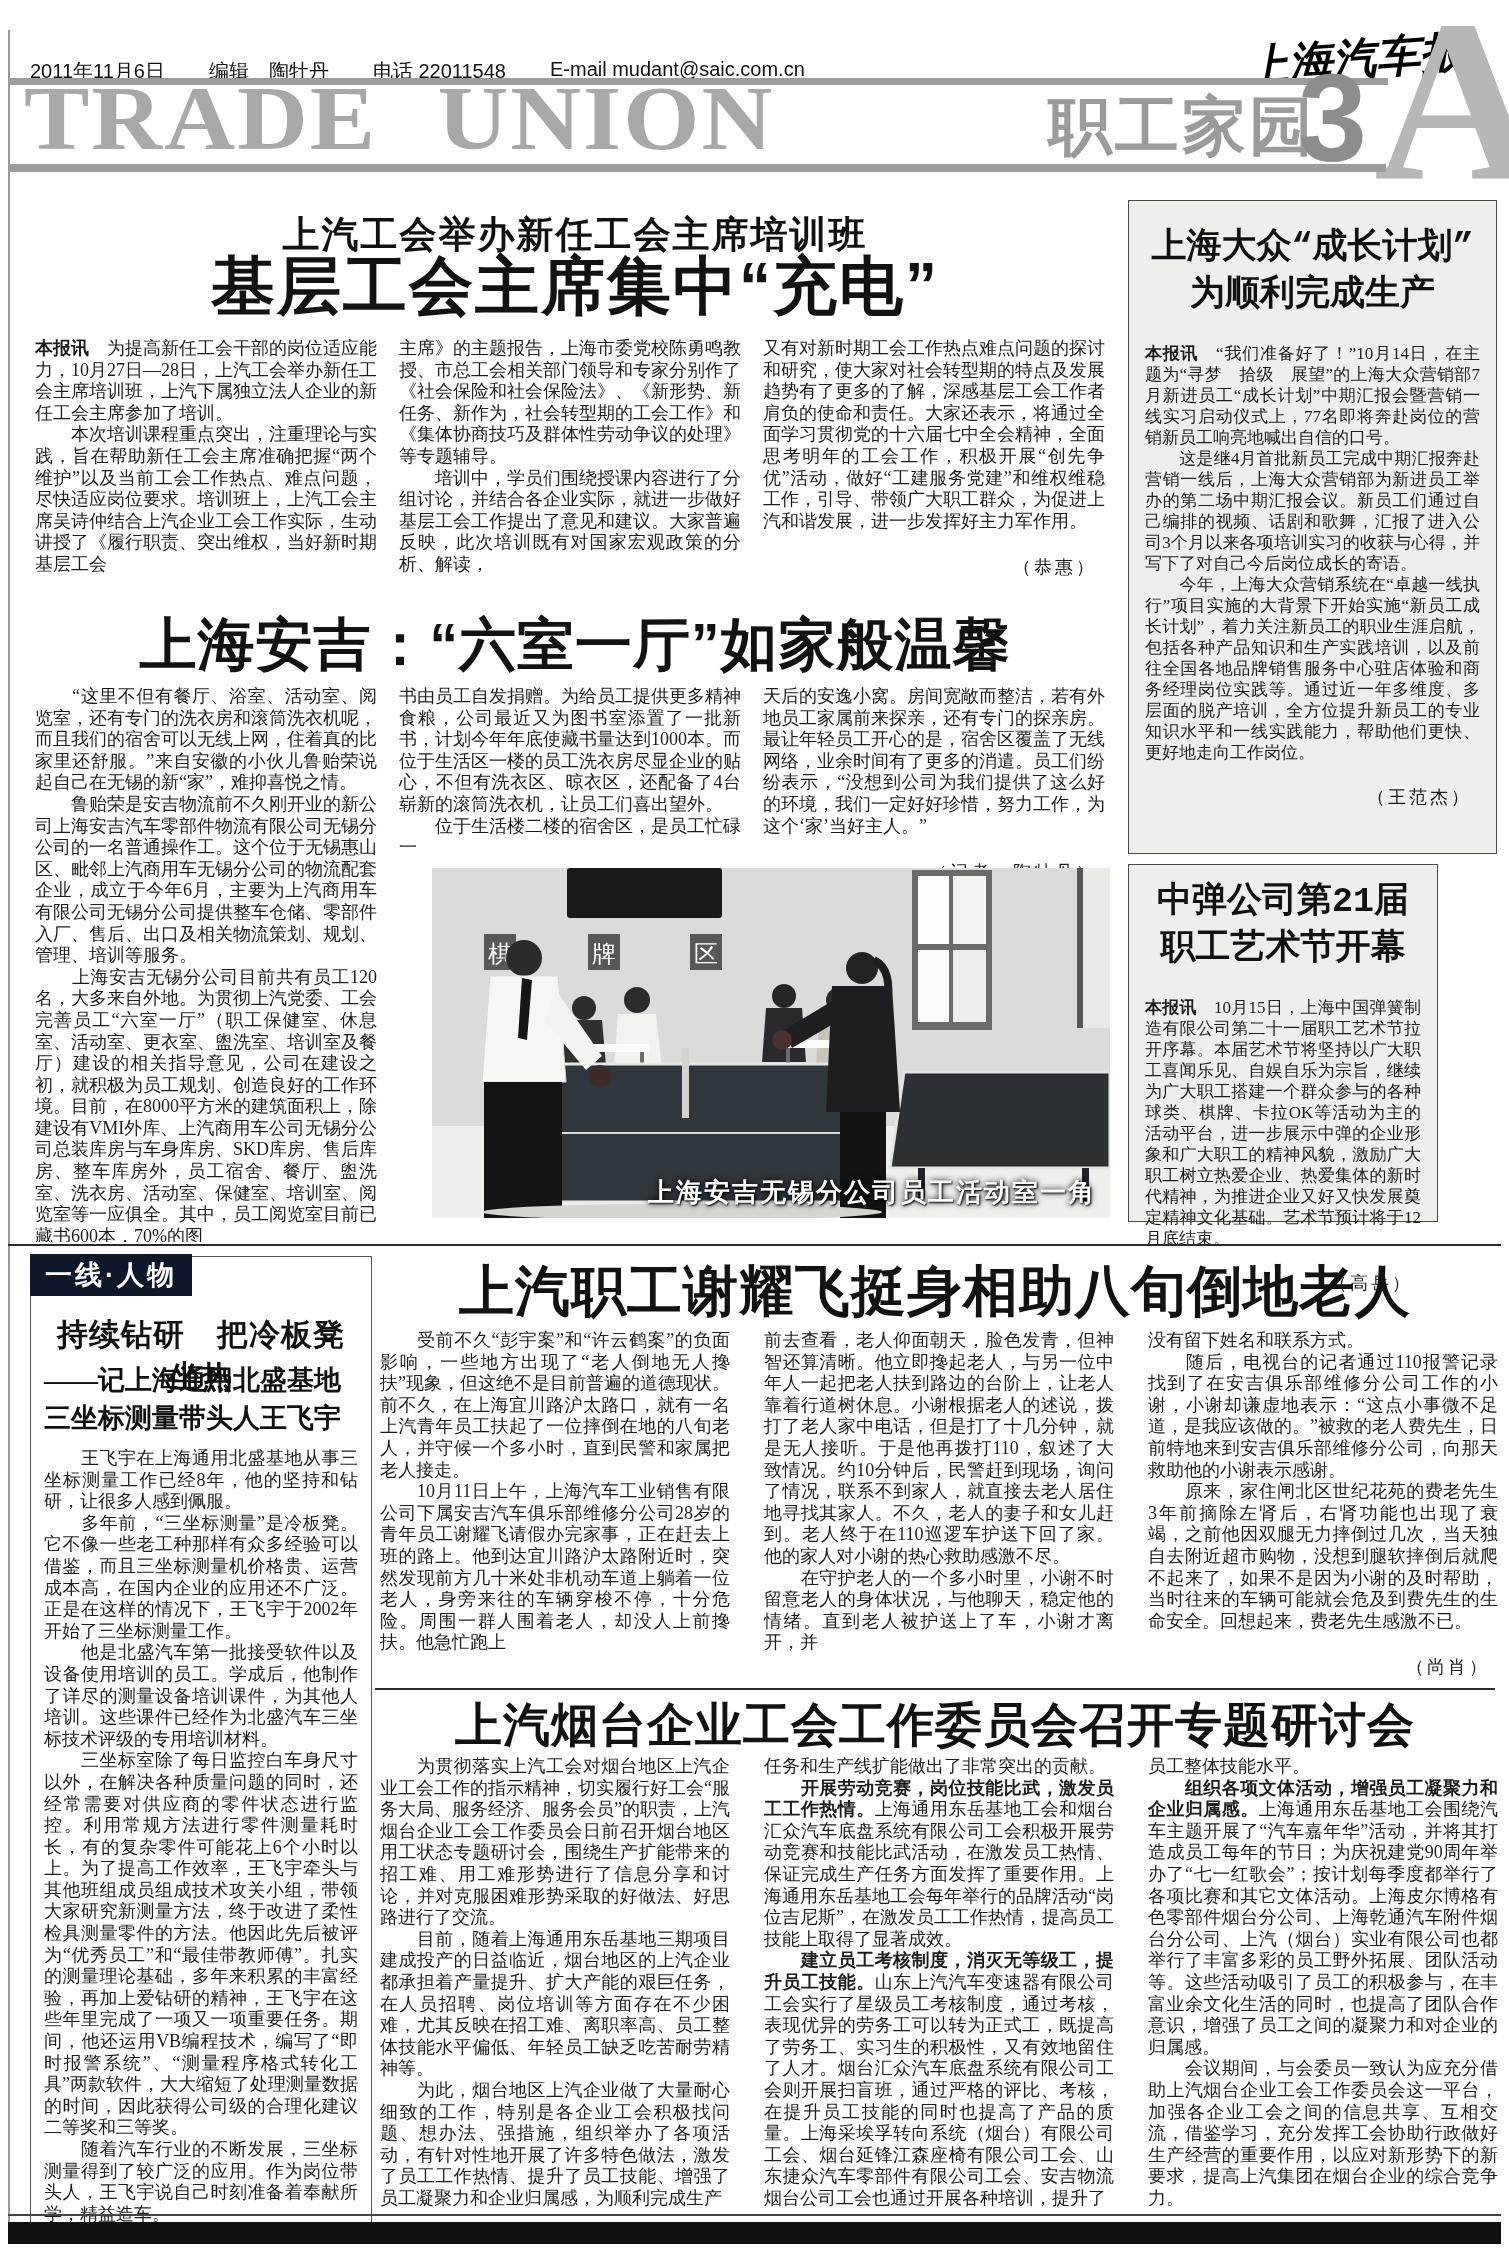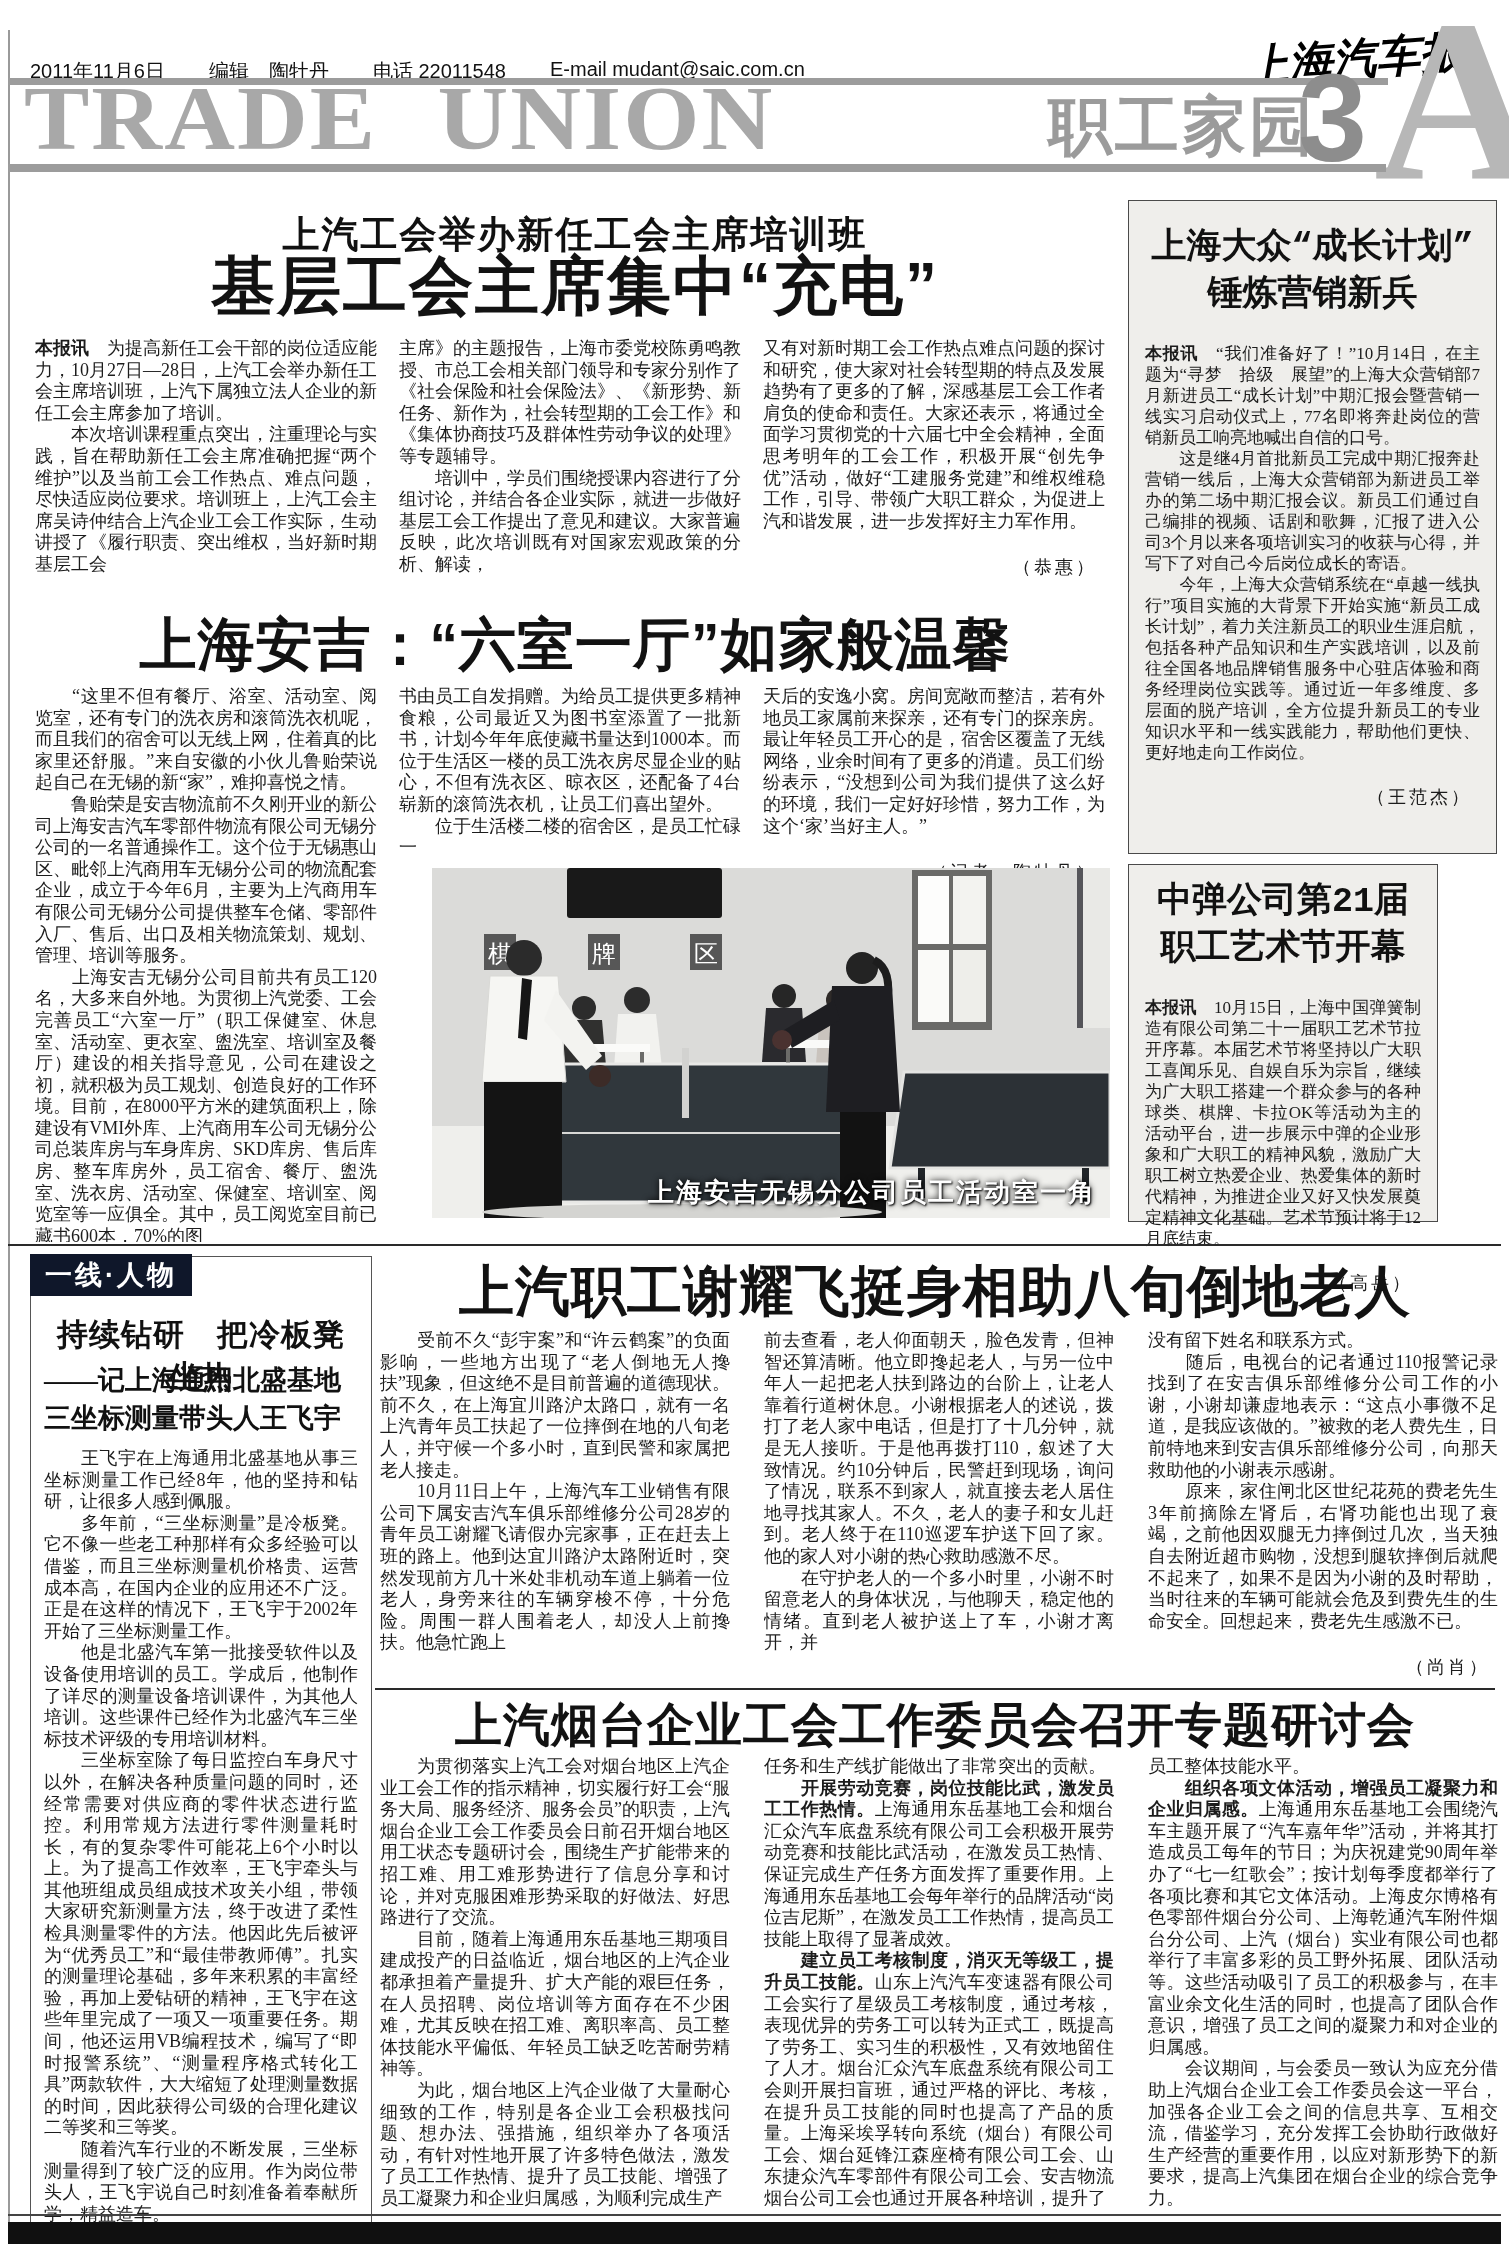--- a/index.html
+++ b/index.html
@@ -104,21 +104,21 @@
   <div class="abs" id="a1kicker">上汽工会举办新任工会主席培训班</div>
   <div class="col bodytext" id="a1c1"><b class="lead">本报讯</b><span>　为提高新任工会干部的岗位适应能力，10月27日—28日，上汽工会举办新任工会主席培训班，上汽下属独立法人企业的新任工会主席参加了培训。
 　　本次培训课程重点突出，注重理论与实践，旨在帮助新任工会主席准确把握“两个维护”以及当前工会工作热点、难点问题，尽快适应岗位要求。培训班上，上汽工会主席吴诗仲结合上汽企业工会工作实际，生动讲授了《履行职责、突出维权，当好新时期基层工会</span></div>
   <div class="col bodytext" id="a1c3"><span>又有对新时期工会工作热点难点问题的探讨和研究，使大家对社会转型期的特点及发展趋势有了更多的了解，深感基层工会工作者肩负的使命和责任。大家还表示，将通过全面学习贯彻党的十六届七中全会精神，全面思考明年的工会工作，积极开展“创先争优”活动，做好“工建服务党建”和维权维稳工作，引导、带领广大职工群众，为促进上汽和谐发展，进一步发挥好主力军作用。</span>
     <div class="byline">（恭惠）</div></div>
   <div class="col bodytext" id="a1c2"><span>主席》的主题报告，上海市委党校陈勇鸣教授、市总工会相关部门领导和专家分别作了《社会保险和社会保险法》、《新形势、新任务、新作为，社会转型期的工会工作》和《集体协商技巧及群体性劳动争议的处理》等专题辅导。
 　　培训中，学员们围绕授课内容进行了分组讨论，并结合各企业实际，就进一步做好基层工会工作提出了意见和建议。大家普遍反映，此次培训既有对国家宏观政策的分析、解读，</span></div>
 
   <div class="abs railbox" id="vwbox">
     <div class="boxtitle">上海大众“成长计划”</div>
-    <div class="boxtitle">锤炼营销新兵</div>
+    <div class="boxtitle">为顺利完成生产</div>
     <div class="bodytext boxbody"><b class="lead">本报讯</b><span>　“我们准备好了！”10月14日，在主题为“寻梦　拾级　展望”的上海大众营销部7月新进员工“成长计划”中期汇报会暨营销一线实习启动仪式上，77名即将奔赴岗位的营销新员工响亮地喊出自信的口号。
 　　这是继4月首批新员工完成中期汇报奔赴营销一线后，上海大众营销部为新进员工举办的第二场中期汇报会议。新员工们通过自己编排的视频、话剧和歌舞，汇报了进入公司3个月以来各项培训实习的收获与心得，并写下了对自己今后岗位成长的寄语。
 　　今年，上海大众营销系统在“卓越一线执行”项目实施的大背景下开始实施“新员工成长计划”，着力关注新员工的职业生涯启航，包括各种产品知识和生产实践培训，以及前往全国各地品牌销售服务中心驻店体验和商务经理岗位实践等。通过近一年多维度、多层面的脱产培训，全方位提升新员工的专业知识水平和一线实践能力，帮助他们更快、更好地走向工作岗位。</span>
       <div class="byline">（王范杰）</div></div>
   </div>
 
   <div class="abs headline" id="a2head">上海安吉：“六室一厅”如家般温馨</div>
   <div class="col bodytext" id="a2c1"><span>　　“这里不但有餐厅、浴室、活动室、阅览室，还有专门的洗衣房和滚筒洗衣机呢，而且我们的宿舍可以无线上网，住着真的比家里还舒服。”来自安徽的小伙儿鲁贻荣说起自己在无锡的新“家”，难抑喜悦之情。
 　　鲁贻荣是安吉物流前不久刚开业的新公司上海安吉汽车零部件物流有限公司无锡分公司的一名普通操作工。这个位于无锡惠山区、毗邻上汽商用车无锡分公司的物流配套企业，成立于今年6月，主要为上汽商用车有限公司无锡分公司提供整车仓储、零部件入厂、售后、出口及相关物流策划、规划、管理、培训等服务。
 　　上海安吉无锡分公司目前共有员工120名，大多来自外地。为贯彻上汽党委、工会完善员工“六室一厅”（职工保健室、休息室、活动室、更衣室、盥洗室、培训室及餐厅）建设的相关指导意见，公司在建设之初，就积极为员工规划、创造良好的工作环境。目前，在8000平方米的建筑面积上，除建设有VMI外库、上汽商用车公司无锡分公司总装库房与车身库房、SKD库房、售后库房、整车库房外，员工宿舍、餐厅、盥洗室、洗衣房、活动室、保健室、培训室、阅览室等一应俱全。其中，员工阅览室目前已藏书600本，70%的图</span></div>

